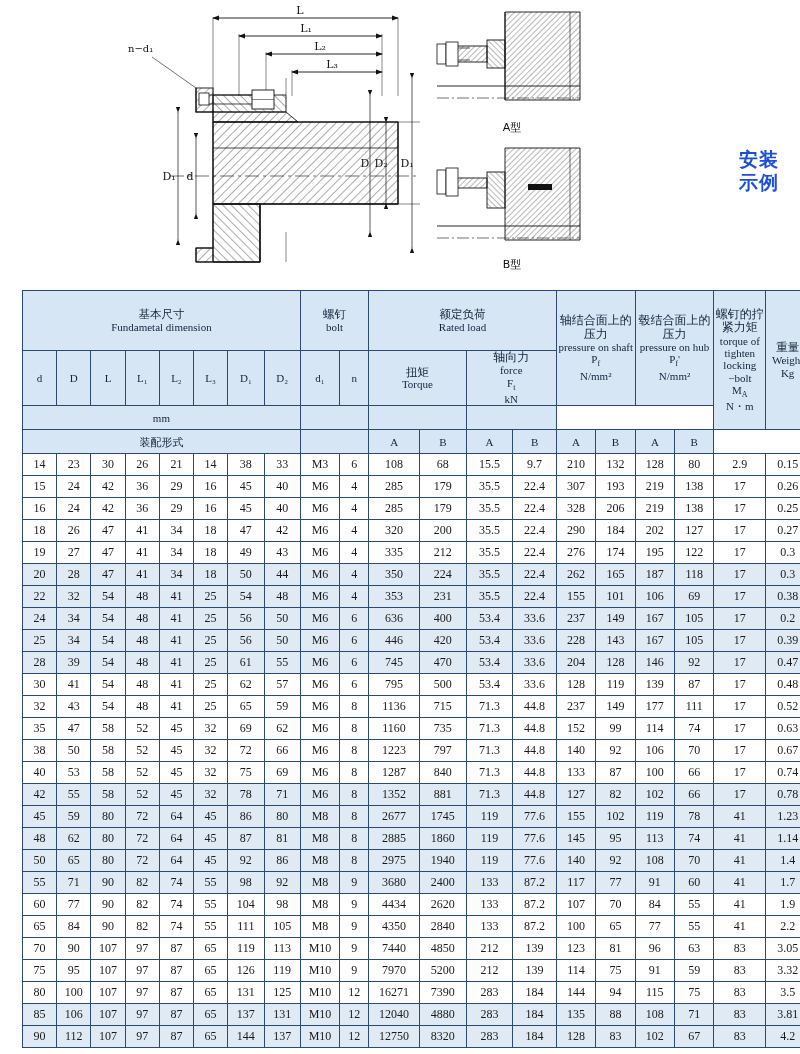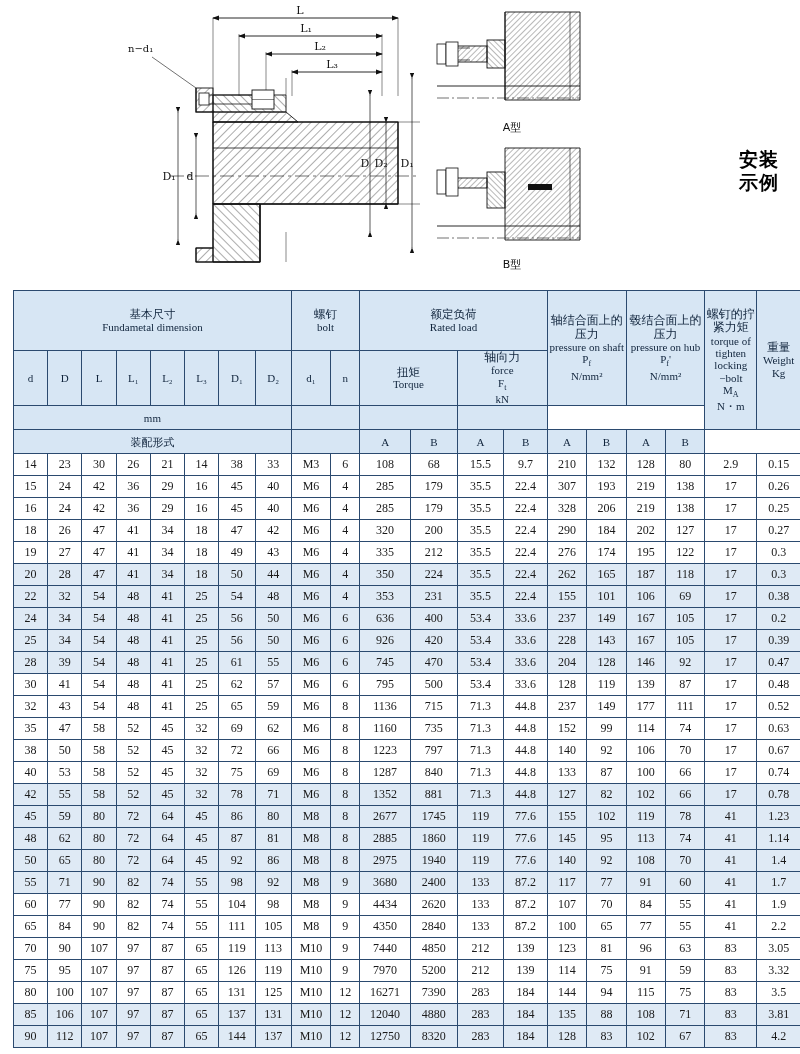--- a/index.html
+++ b/index.html
@@ -35,27 +35,27 @@
   .label-cn {
     position: absolute;
     right: 18px;
     top: 148px;
     width: 46px;
     font-family: "DejaVu Sans", sans-serif;
     font-size: 19px;
     font-weight: bold;
     line-height: 23px;
     text-align: center;
-    color: #000000;
+    color: #1d4ed8;
     letter-spacing: 1px;
   }
 
   
   .table-wrap {
-    padding: 0 13px;
+    padding: 0 22px;
     border-radius: 17px;
   }
   table.spec {
     border-collapse: collapse;
     width: 788px;
     table-layout: fixed;
     font-size: 11.5px;
   }
   table.spec th, table.spec td {
     border: 1px solid #2b4a6f;
@@ -523,21 +523,21 @@
             <td>25</td>
             <td>34</td>
             <td>54</td>
             <td>48</td>
             <td>41</td>
             <td>25</td>
             <td>56</td>
             <td>50</td>
             <td>M6</td>
             <td>6</td>
-            <td>926</td>
+            <td>446</td>
             <td>420</td>
             <td>53.4</td>
             <td>33.6</td>
             <td>228</td>
             <td>143</td>
             <td>167</td>
             <td>105</td>
             <td>17</td>
             <td>0.39</td>
           </tr>

